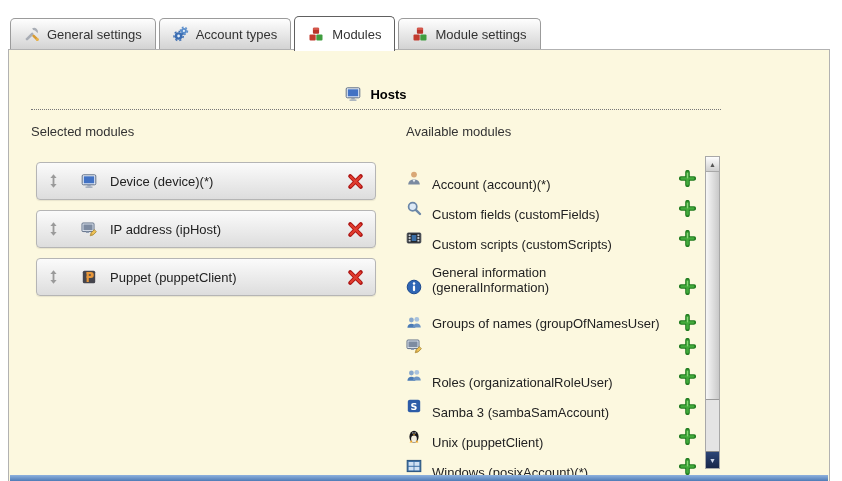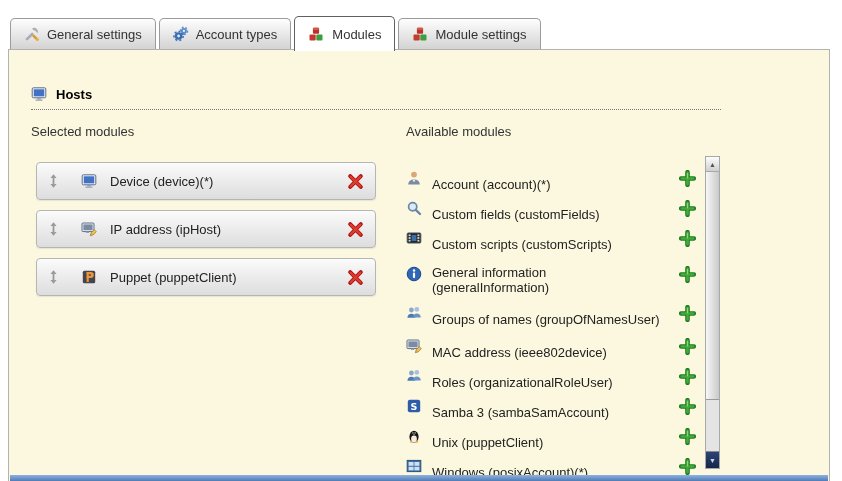--- a/index.html
+++ b/index.html
@@ -12,42 +12,42 @@
        background:linear-gradient(#fefefe,#d3d3d3);border:1px solid #9b9b9b;border-bottom:none;
        border-radius:5px 5px 0 0;color:#333;cursor:pointer;white-space:nowrap;}
   .tab.active{height:35px;margin-bottom:0;background:#ffffff;border-color:#606060;z-index:4;gap:8px;}
   .tabicon{display:inline-flex;width:16px;height:16px;}
 
   
   .content{position:absolute;left:8px;right:8px;top:49px;height:433px;box-sizing:border-box;
            background:#fcf8df;border:1px solid #b2b2b2;border-bottom:none;}
 
   .section{position:absolute;left:22px;top:36px;width:690px;display:flex;align-items:center;gap:9px;
-           border-bottom:1px dotted #777;padding-bottom:7px;}
+           border-bottom:1px dotted #777;padding-bottom:7px;justify-content:center;}
   .section-title{font-weight:bold;color:#000;}
   .micon{display:inline-flex;width:16px;height:16px;flex:0 0 16px;}
 
   .colhead{position:absolute;top:74px;color:#333;}
   .colhead.left{left:22px;}
   .colhead.right{left:397px;}
 
   
   .selected-list{position:absolute;left:27px;top:112px;width:340px;display:flex;flex-direction:column;gap:10px;}
   .sel-row{box-sizing:border-box;height:38px;display:flex;align-items:center;padding:0 11px;
            background:linear-gradient(#fbfbfb,#dddddd);border:1px solid #b5b5b5;border-radius:4px;
            box-shadow:0 1px 1px rgba(0,0,0,.08);}
   .sel-row .drag{display:inline-flex;width:11px;height:16px;cursor:grab;}
   .sel-row .micon{margin-left:22px;}
   .sel-row .label{margin-left:13px;color:#222;text-align:center;}
   .sel-row .remove{margin-left:auto;display:inline-flex;width:17px;height:17px;cursor:pointer;}
 
   
   .avail-list{position:absolute;left:397px;top:113px;width:290px;display:flex;flex-direction:column;}
   .av-row{display:flex;align-items:center;min-height:30px;}
-  .av-row.two{min-height:36px;}
+  .av-row.two{min-height:36px;align-items:flex-end;}
   .av-row .label{margin-left:10px;max-width:228px;line-height:15px;color:#222;margin-top:12px;}
   .av-row .add{margin-left:auto;display:inline-flex;width:17px;height:17px;cursor:pointer;}
 
   
   .scrollbar{position:absolute;left:696px;top:106px;width:15px;height:313px;box-sizing:border-box;
              background:#ececec;border:1px solid #a8a8a8;}
   .sb-btn{box-sizing:border-box;height:15px;display:flex;align-items:center;justify-content:center;
           background:linear-gradient(#fdfdfd,#cfcfcf);border-bottom:1px solid #a8a8a8;
           font-size:7px;color:#555;cursor:pointer;user-select:none;}
   .sb-thumb{box-sizing:border-box;height:228px;cursor:pointer;
@@ -299,21 +299,20 @@
         <div class="av-row">
           <span class="micon">
             <svg width="16" height="16" viewBox="0 0 16 16">
               <rect x="1" y="2" width="12" height="8.6" rx="1" fill="#e8eef7" stroke="#5f6e86"></rect>
               <rect x="2.4" y="3.4" width="9.2" height="5.8" fill="#7d8ba1"></rect>
               <rect x="5" y="10.6" width="3" height="1.4" fill="#93a0b4"></rect>
               <path d="M9.2 14.8l0.9-3 3.2-3.2 2.1 2.1-3.2 3.2z" fill="#eec155" stroke="#8a6d1f" stroke-width="0.6"></path>
               <path d="M9.2 14.8l0.9-3 2.1 2.1z" fill="#caa24a"></path>
             </svg>
           </span>
-          <span class="label">MAC address (ieee802device)</span>
           <span class="add">
             <svg width="17" height="17" viewBox="0 0 17 17">
               <path d="M8.5 2.2v12.6M2.2 8.5h12.6" stroke="#1e7a1e" stroke-width="4.6" stroke-linecap="round"></path>
               <path d="M8.5 2.8v11.4M2.8 8.5h11.4" stroke="#43aa3c" stroke-width="2.6" stroke-linecap="round"></path>
               <path d="M8.5 3.4v4.4" stroke="#8ad47a" stroke-width="1.2" stroke-linecap="round"></path>
             </svg>
           </span>
         </div>
         <div class="av-row">
           <span class="micon">

